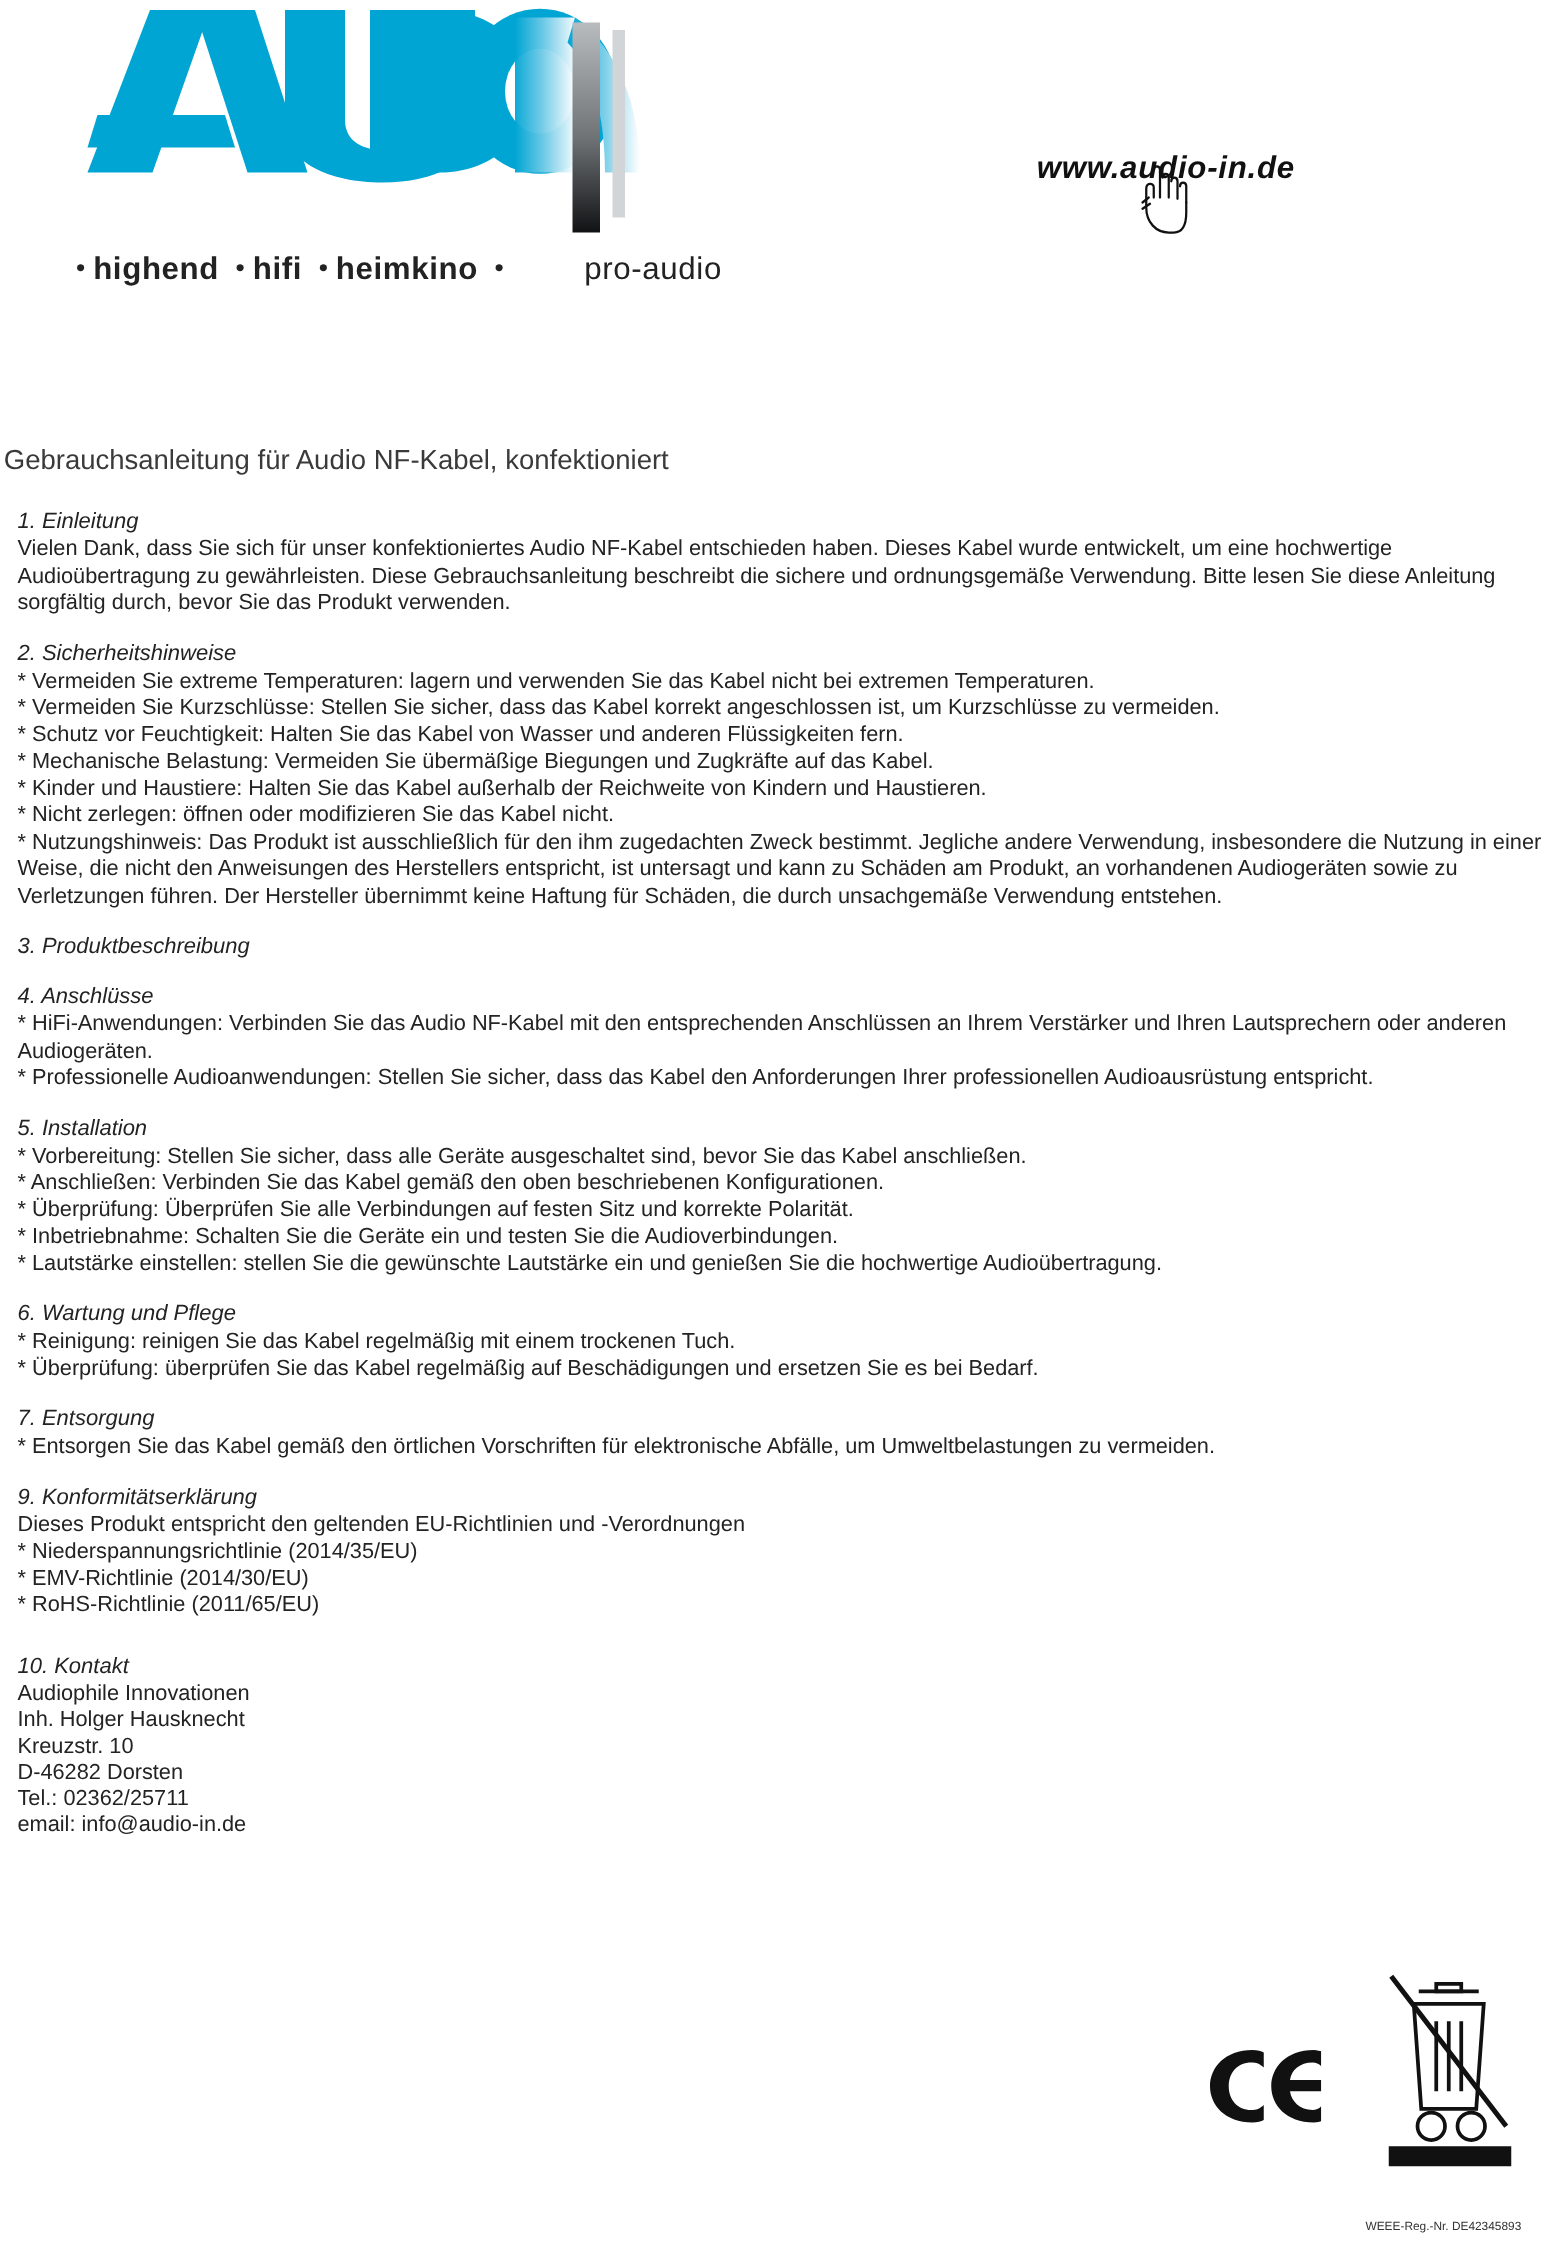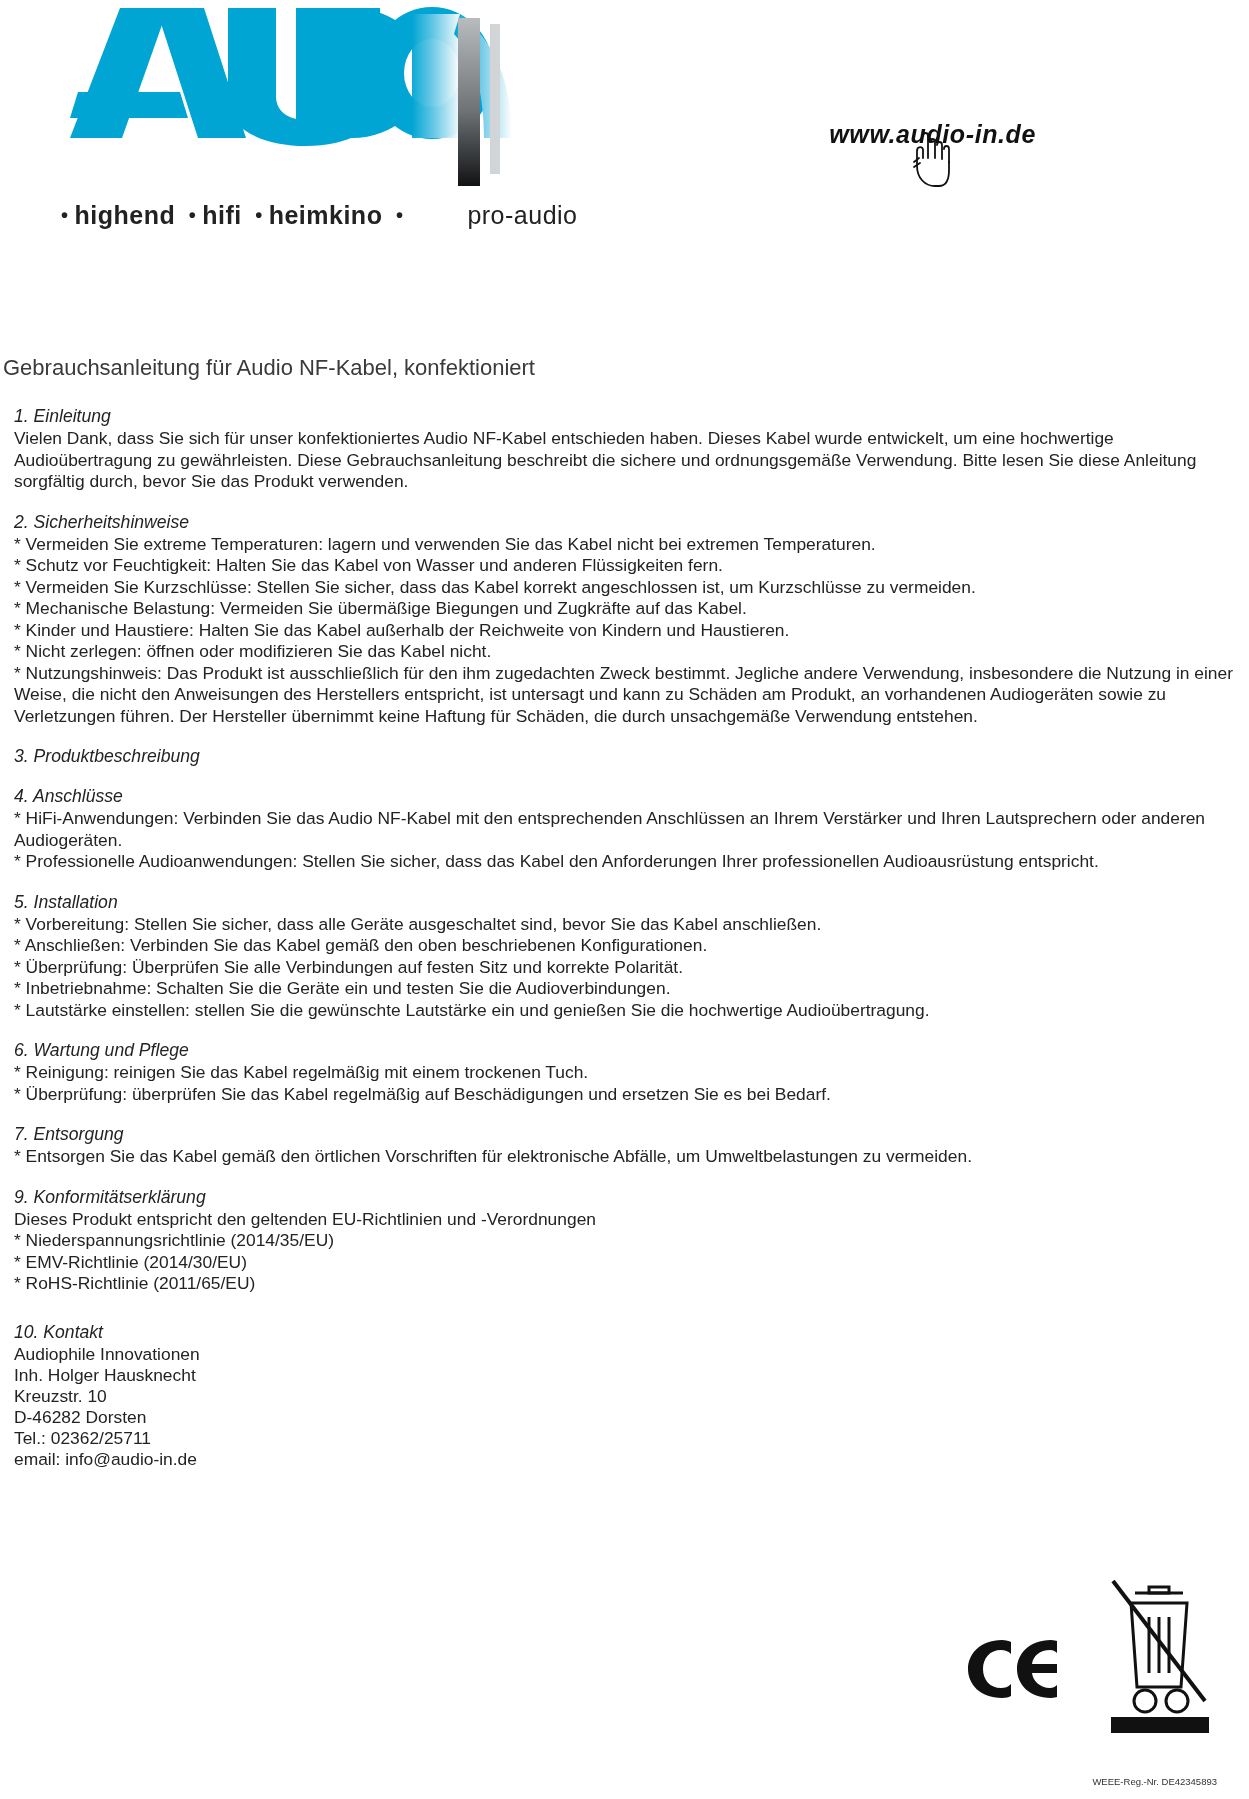--- a/index.html
+++ b/index.html
@@ -230,22 +230,22 @@
     <div class="content">
 
       <div class="sec" style="margin-top:0">
         <div class="sec-head">1. Einleitung</div>
         <p class="para">Vielen Dank, dass Sie sich für unser konfektioniertes Audio NF-Kabel entschieden haben. Dieses Kabel wurde entwickelt, um eine hochwertige Audioübertragung zu gewährleisten. Diese Gebrauchsanleitung beschreibt die sichere und ordnungsgemäße Verwendung. Bitte lesen Sie diese Anleitung sorgfältig durch, bevor Sie das Produkt verwenden.</p>
       </div>
 
       <div class="sec">
         <div class="sec-head">2. Sicherheitshinweise</div>
         <div class="line">* Vermeiden Sie extreme Temperaturen: lagern und verwenden Sie das Kabel nicht bei extremen Temperaturen.</div>
+        <div class="line">* Vermeiden Sie Kurzschlüsse: Stellen Sie sicher, dass das Kabel korrekt angeschlossen ist, um Kurzschlüsse zu vermeiden.</div>
         <div class="line">* Schutz vor Feuchtigkeit: Halten Sie das Kabel von Wasser und anderen Flüssigkeiten fern.</div>
-        <div class="line">* Vermeiden Sie Kurzschlüsse: Stellen Sie sicher, dass das Kabel korrekt angeschlossen ist, um Kurzschlüsse zu vermeiden.</div>
         <div class="line">* Mechanische Belastung: Vermeiden Sie übermäßige Biegungen und Zugkräfte auf das Kabel.</div>
         <div class="line">* Kinder und Haustiere: Halten Sie das Kabel  außerhalb der Reichweite von Kindern und Haustieren.</div>
         <div class="line">* Nicht zerlegen: öffnen oder modifizieren Sie das Kabel nicht.</div>
         <p class="para">* Nutzungshinweis: Das Produkt ist ausschließlich für den ihm zugedachten Zweck bestimmt. Jegliche andere Verwendung, insbesondere die Nutzung in einer Weise, die nicht den Anweisungen des Herstellers entspricht, ist untersagt und kann zu Schäden am Produkt, an vorhandenen Audiogeräten sowie zu Verletzungen führen. Der Hersteller übernimmt keine Haftung für Schäden, die durch unsachgemäße Verwendung entstehen.</p>
       </div>
 
       <div class="sec">
         <div class="sec-head">3. Produktbeschreibung</div>
       </div>
 

